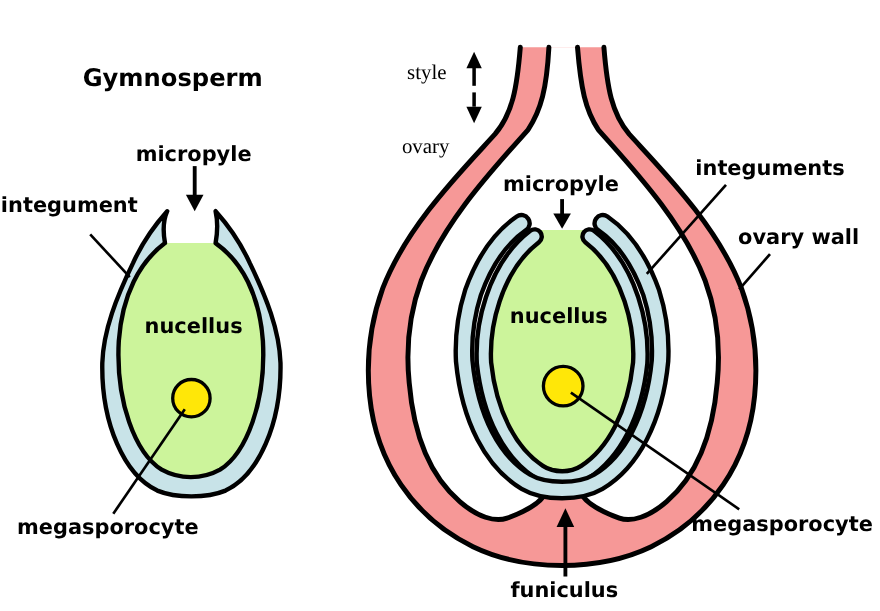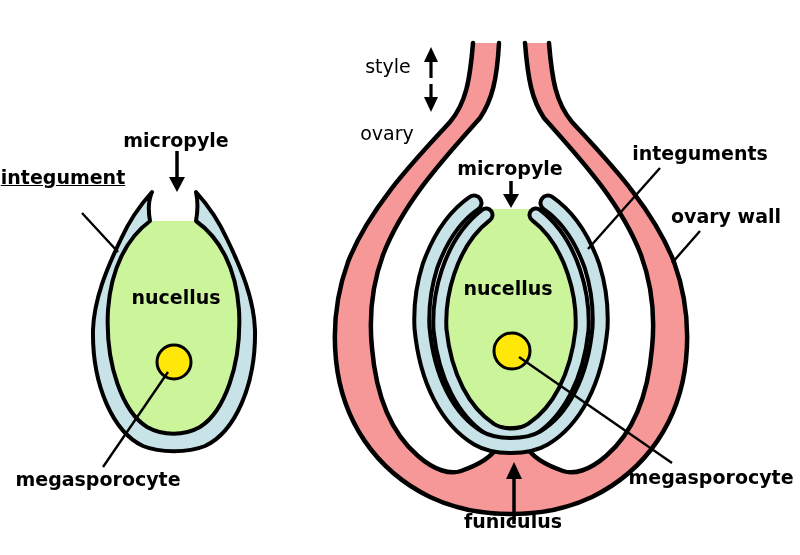--- a/index.html
+++ b/index.html
@@ -5,21 +5,21 @@
   html,body{margin:0;padding:0;background:#fff;}
   #stage{
     position:relative;width:800px;height:555px;background:#fff;overflow:hidden;
     font-family:"DejaVu Sans","Liberation Sans",sans-serif;color:#000;
   }
   #diagram-svg{position:absolute;left:0;top:0;}
   .lbl{
     position:absolute;transform:translateX(-50%);white-space:nowrap;
     font-size:19px;font-weight:bold;line-height:1;color:#000;
   }
-  .lbl.light{font-weight:normal;}
+  .lbl.light{font-weight:normal;font-family:Liberation Serif, serif;}
   .ttl{
     position:absolute;transform:translateX(-50%);white-space:nowrap;
     font-size:22px;font-weight:bold;line-height:1;color:#000;
   }
 </style>
 </head>
 <body>
 
 <div id="stage">
 
@@ -185,27 +185,28 @@
         <line x1="431" y1="61" x2="431" y2="78" stroke="#000" stroke-width="3.2"></line>
         <polygon points="431,47 424,62 438,62" fill="#000"></polygon>
       </g>
       <g>
         <line x1="431" y1="84" x2="431" y2="97" stroke="#000" stroke-width="3.2"></line>
         <polygon points="431,112 424,97 438,97" fill="#000"></polygon>
       </g>
     </g>
   </svg>
 
+  <div class="ttl" style="left:157px;top:61px;">Gymnosperm</div>
 
   <div class="lbl" style="left:176px;top:131px;">micropyle</div>
-  <div class="lbl" style="left:63px;top:168px;text-decoration:underline;">integument</div>
+  <div class="lbl" style="left:63px;top:178px;">integument</div>
   <div class="lbl" style="left:176px;top:288px;">nucellus</div>
   <div class="lbl" style="left:98px;top:470px;">megasporocyte</div>
 
   <div class="lbl light" style="left:388px;top:57px;">style</div>
   <div class="lbl light" style="left:387px;top:86px;margin-top:38px;">ovary</div>
   <div class="lbl" style="left:510px;top:159px;">micropyle</div>
   <div class="lbl" style="left:726px;top:207px;">ovary wall</div>
   <div class="lbl" style="left:700px;top:144px;">integuments</div>
   <div class="lbl" style="left:508px;top:279px;">nucellus</div>
   <div class="lbl" style="left:711px;top:468px;">megasporocyte</div>
-  <div class="lbl" style="left:513px;top:512px;">funiculus</div>
+  <div class="lbl" style="left:513px;top:528px;">funiculus</div>
 </div>
 
 </body></html>

